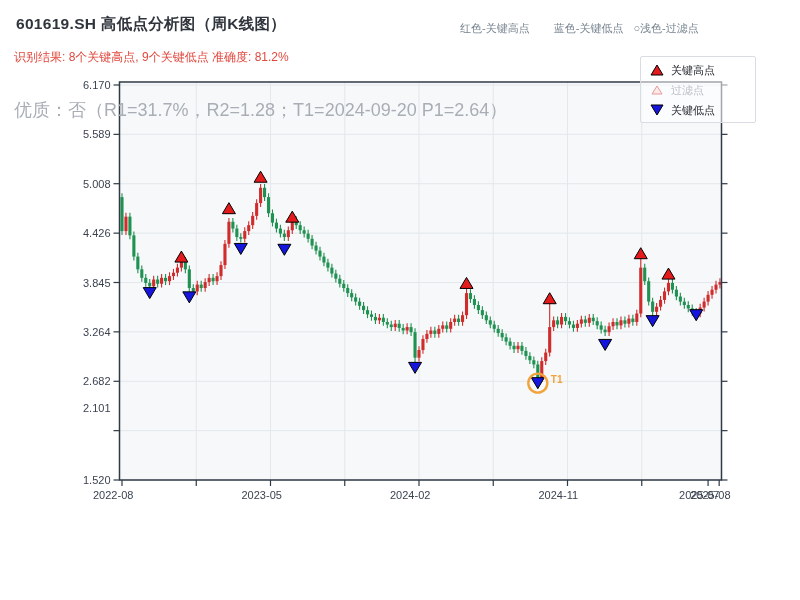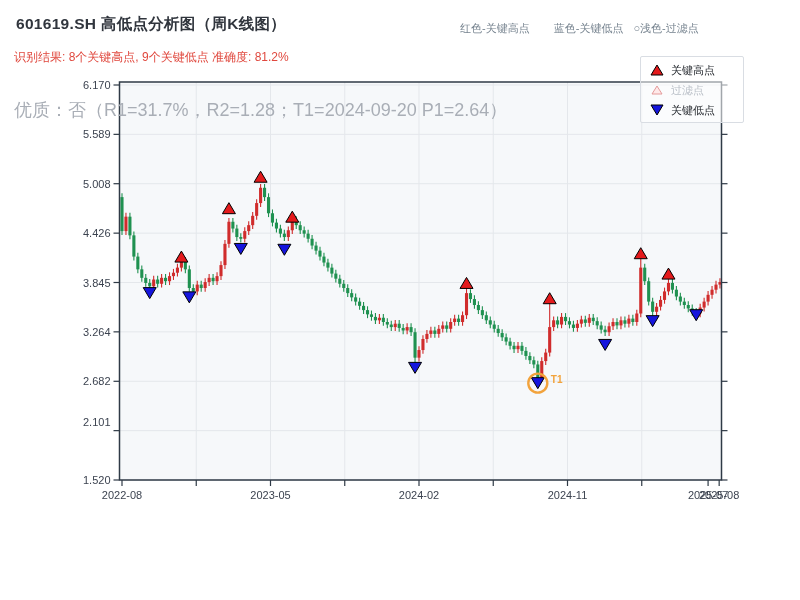--- a/index.html
+++ b/index.html
@@ -6,22 +6,22 @@
   body{font-family:"Liberation Sans","DejaVu Sans",sans-serif;}
   #stage{position:relative;width:800px;height:600px;background:#ffffff;overflow:hidden;}
   #plot-svg{position:absolute;left:0;top:0;}
   .title{position:absolute;left:16px;top:14px;font-size:15.5px;font-weight:700;color:#30353d;letter-spacing:.3px;}
   .colorkey{position:absolute;left:460px;top:21px;font-size:11px;color:#76838f;white-space:nowrap;}
   .colorkey .ck1{margin-right:21px;}
   .colorkey .ck2{margin-right:7px;}
   .result-line{position:absolute;left:14px;top:49px;font-size:12px;color:#e0483e;z-index:5;}
   .quality-line{position:absolute;left:14px;top:66px;font-size:18px;color:#a9aeb6;z-index:5;margin-top:32px;}
   .ylab{position:absolute;width:52px;text-align:right;font-size:11px;color:#3c4350;line-height:14px;}
-  .xlab{position:absolute;width:58px;text-align:center;font-size:11px;color:#3c4350;line-height:14px;}
-  .legend{position:absolute;left:640px;top:56px;width:104px;height:67px;border:1px solid #d9dde3;
+  .xlab{position:absolute;width:58px;font-size:11px;color:#3c4350;line-height:14px;}
+  .legend{position:absolute;left:640px;top:56px;width:116px;height:67px;border:1px solid #d9dde3;
           background:rgba(255,255,255,.55);border-radius:2px;z-index:6;padding:3px 0 0 9px;box-sizing:border-box;}
   .lrow{display:flex;align-items:center;height:20px;font-size:11px;color:#22262c;}
   .lrow svg{margin-right:7px;flex:0 0 auto;}
   .lrow.muted{color:#b9bfc7;}
   .t1-label{position:absolute;font-size:10px;font-weight:bold;color:#f2a33c;z-index:4;}
 </style>
 </head>
 <body>
 
 <div id="stage">
@@ -430,21 +430,21 @@
   </div>
 
   <div id="ylabels">
       <div class="ylab" style="left: 58.5px; top: 78px;">6.170</div>
       <div class="ylab" style="left: 58.5px; top: 127.354px;">5.589</div>
       <div class="ylab" style="left: 58.5px; top: 176.708px;">5.008</div>
       <div class="ylab" style="left: 58.5px; top: 226.146px;">4.426</div>
       <div class="ylab" style="left: 58.5px; top: 275.5px;">3.845</div>
       <div class="ylab" style="left: 58.5px; top: 324.854px;">3.264</div>
       <div class="ylab" style="left: 58.5px; top: 374.292px;">2.682</div>
-      <div class="ylab" style="left: 58.5px; top: 415px;">2.101</div>
+      <div class="ylab" style="left: 58.5px; top: 401px;">2.101</div>
       <div class="ylab" style="left: 58.5px; top: 473px;">1.520</div>
     </div>
   <div id="xlabels">
       <div class="xlab" style="left: 93px; top: 488px;">2022-08</div>
       <div class="xlab" style="left: 241.5px; top: 488px;">2023-05</div>
       <div class="xlab" style="left: 390px; top: 488px;">2024-02</div>
       <div class="xlab" style="left: 538.5px; top: 488px;">2024-11</div>
       <div class="xlab" style="left: 679.08px; top: 488px;">2025-07</div>
       <div class="xlab" style="left: 690.168px; top: 488px;">2025-08</div>
     </div>

